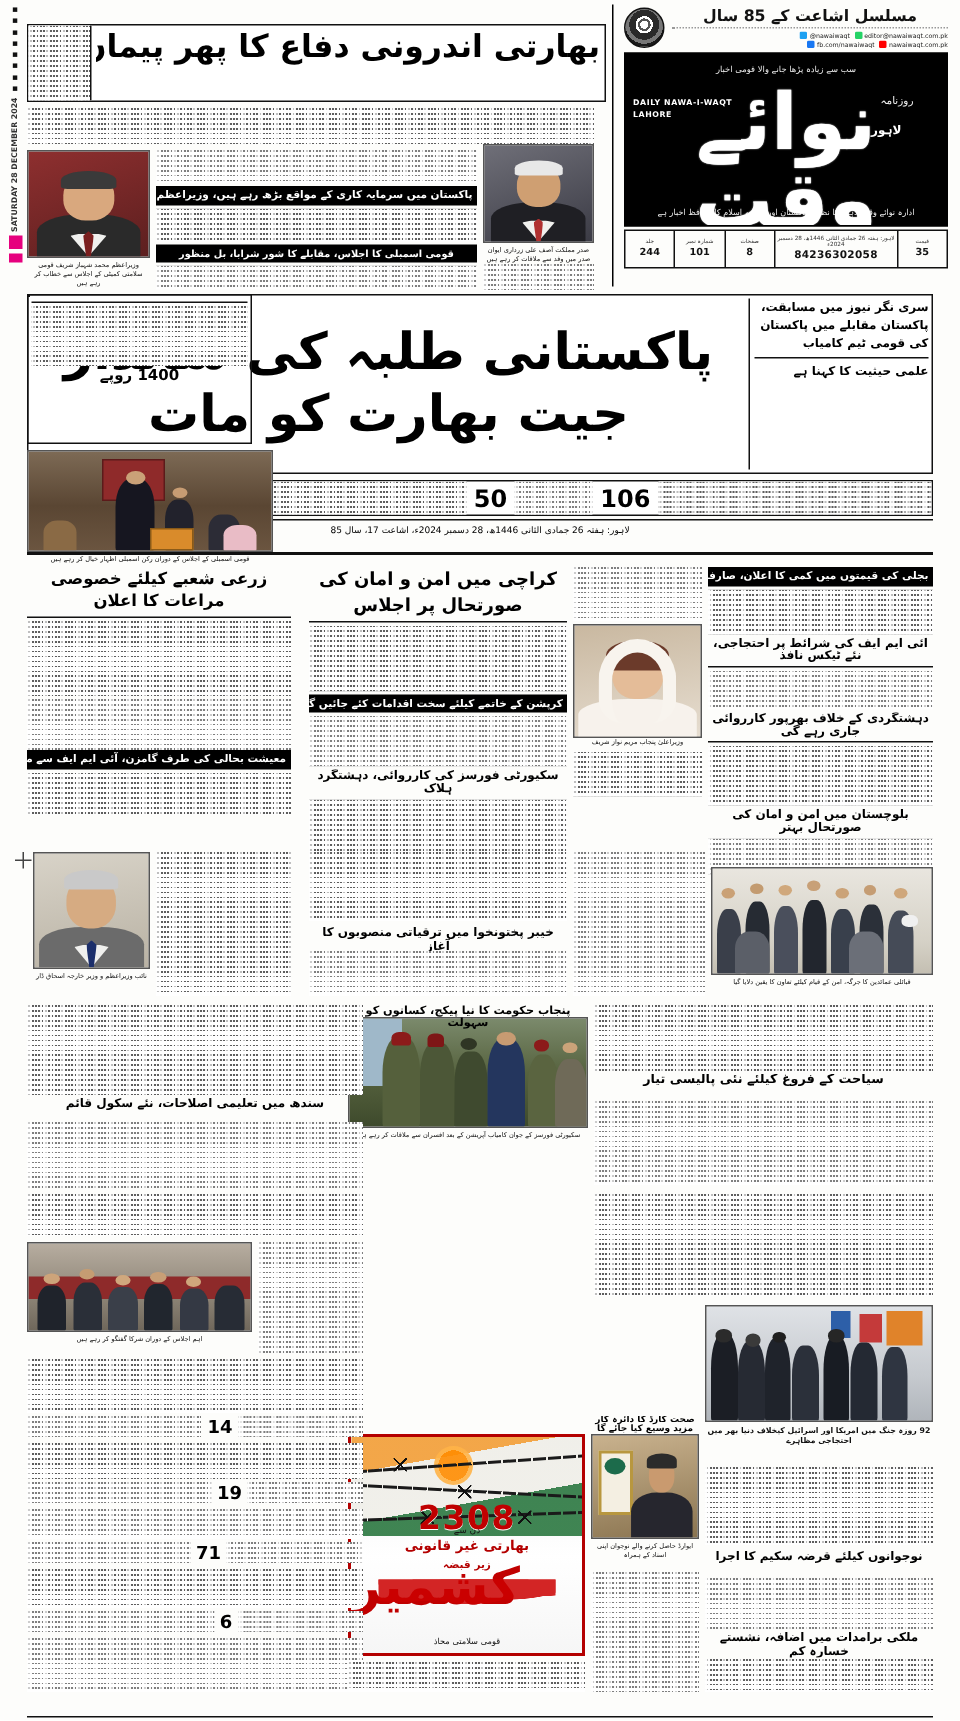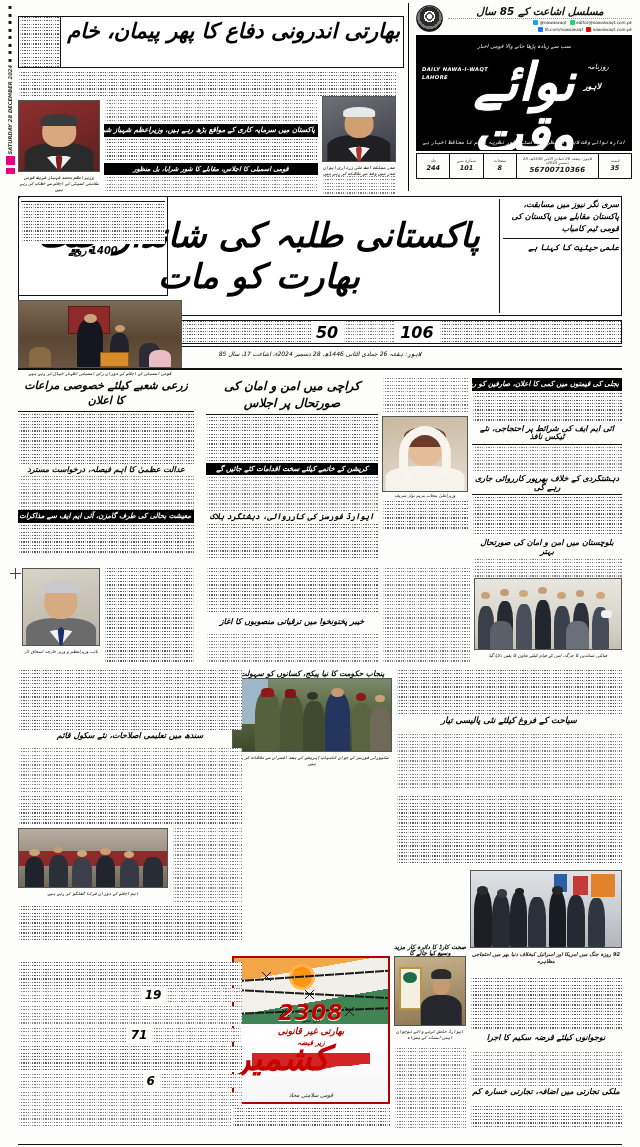--- a/index.html
+++ b/index.html
@@ -7,21 +7,20 @@
     width: 640px; height: 1147px;
     background: #ffffff;
     font-family: "DejaVu Sans", "Liberation Sans", sans-serif;
     overflow: hidden;
   }
   .page {
     position: relative;
     width: 640px; height: 1147px;
     background: #fdfdfb;
     padding: 3px 4px 2px 4px;
-    font-style: italic;
   }
 
   
   .noise { position: relative; overflow: hidden; background: #fff; }
   .noise::before {
     content: "";
     position: absolute; inset: 0;
     background-image:
       repeating-linear-gradient(to bottom,
         rgba(20,20,20,0.88) 0px, rgba(20,20,20,0.88) 1.15px,
@@ -353,21 +352,21 @@
       <div class="np-footline">ادارہ نوائے وقت لاہور کا نظریہ پاکستان اور نظریہ اسلام کا محافظ اخبار ہے</div>
     </div>
 
     <div class="issue-bar">
       <div class="ib-cell">
         <span class="lbl">قیمت</span>
         <span class="val">35</span>
       </div>
       <div class="ib-cell ib-wide ib-phone">
         <span class="lbl">لاہور: ہفتہ 26 جمادی الثانی 1446ھ، 28 دسمبر 2024ء</span>
-        <span class="val">56700710366</span>
+        <span class="val">84236302058</span>
       </div>
       <div class="ib-cell">
         <span class="lbl">صفحات</span>
         <span class="val">8</span>
       </div>
       <div class="ib-cell">
         <span class="lbl">شمارہ نمبر</span>
         <span class="val">101</span>
       </div>
       <div class="ib-cell">
@@ -499,29 +498,28 @@
       <div class="cap">وزیراعلیٰ پنجاب مریم نواز شریف</div>
       <div class="noise dense" style="height:30px; margin-top:2px;"></div>
     </div>
 
     <div style="position:absolute; top:0; right:244px; width:172px;">
       <div class="uhead mid-head" style="font-size:12px; white-space:normal; line-height:1.4;">کراچی میں امن و امان کی صورتحال پر اجلاس</div>
       <div class="hr1" style="margin:2px 0;"></div>
       <div class="noise dense" style="height:44px;"></div>
       <div class="invhead" style="font-size:7px; margin-top:2px;">کرپشن کے خاتمے کیلئے سخت اقدامات کئے جائیں گے</div>
       <div class="noise" style="height:34px; margin-top:2px;"></div>
-      <div class="uhead sm-head" style="font-size:8px; white-space:normal; margin-top:2px;">ایوارڈ فورسز کی کارروائی، دہشتگرد ہلاک</div>
+      <div class="uhead sm-head" style="font-size:8px; white-space:normal; margin-top:2px;">سکیورٹی فورسز کی کارروائی، دہشتگرد ہلاک</div>
       <div class="noise dense" style="height:36px; margin-top:2px;"></div>
     </div>
 
     <div style="position:absolute; top:0; left:0; width:176px;">
       <div class="uhead mid-head" style="font-size:11px; white-space:normal; line-height:1.4;">زرعی شعبے کیلئے خصوصی مراعات کا اعلان</div>
       <div class="hr1" style="margin:2px 0;"></div>
       <div class="noise dense" style="height:50px;"></div>
-      <div class="uhead sm-head" style="font-size:8px; white-space:normal; margin-top:2px;">عدالت عظمیٰ کا اہم فیصلہ، درخواست مسترد</div>
       <div class="noise" style="height:34px; margin-top:2px;"></div>
       <div class="invhead" style="font-size:7px;">معیشت بحالی کی طرف گامزن، آئی ایم ایف سے مذاکرات کامیاب</div>
       <div class="noise dense" style="height:28px; margin-top:2px;"></div>
     </div>
 
     <div class="crossmark" style="left:-8px; top:190px;"></div>
 
     <div class="photo" style="position:absolute; top:190px; left:4px; width:78px; height:78px;">
       <div class="pp">
         <div class="bg" style="background:linear-gradient(170deg,#d8d3c8,#b9b2a4);"></div>
@@ -670,20 +668,25 @@
       <div class="kash-count">2308</div>
       <div class="kash-days">دن سے</div>
       <div class="kash-line1" style="top:47%;">بھارتی غیر قانونی</div>
       <div class="kash-line2" style="top:56%;">زیر قبضہ</div>
       <div class="kash-big" style="top:58%;">کشمیر</div>
       <div class="kash-drip"></div>
       <div class="kash-foot">قومی سلامتی محاذ</div>
     </div>
 
     <div class="noise dense" style="position:absolute; top:528px; left:0; width:224px; height:36px;"></div>
+    <div style="position:absolute; top:566px; left:0; width:224px; display:flex; direction:rtl; align-items:center; gap:4px;">
+      <div class="noise" style="flex:1; height:14px;"></div>
+      <div style="font-size:12px; font-weight:700;">14</div>
+      <div class="noise" style="flex:1.4; height:14px;"></div>
+    </div>
     <div class="noise dense" style="position:absolute; top:584px; left:0; width:224px; height:24px;"></div>
     <div style="position:absolute; top:610px; left:0; width:224px; display:flex; direction:rtl; align-items:center; gap:4px;">
       <div class="noise" style="flex:1; height:14px;"></div>
       <div style="font-size:12px; font-weight:700;">19</div>
       <div class="noise" style="flex:1.6; height:14px;"></div>
     </div>
     <div class="noise" style="position:absolute; top:628px; left:0; width:224px; height:20px;"></div>
     <div style="position:absolute; top:650px; left:0; width:224px; display:flex; direction:rtl; align-items:center; gap:4px;">
       <div class="noise" style="flex:1; height:14px;"></div>
       <div style="font-size:12px; font-weight:700;">71</div>
@@ -693,21 +696,21 @@
     <div style="position:absolute; top:696px; left:0; width:224px; display:flex; direction:rtl; align-items:center; gap:4px;">
       <div class="noise" style="flex:1; height:14px;"></div>
       <div style="font-size:12px; font-weight:700;">6</div>
       <div class="noise" style="flex:1.5; height:14px;"></div>
     </div>
     <div class="noise" style="position:absolute; top:714px; left:0; width:224px; height:36px;"></div>
 
     <div class="noise dense" style="position:absolute; top:600px; right:0; width:152px; height:52px;"></div>
     <div class="uhead sm-head" style="position:absolute; top:656px; right:0; width:152px; font-size:8px; white-space:normal;">نوجوانوں کیلئے قرضہ سکیم کا اجرا</div>
     <div class="noise" style="position:absolute; top:674px; right:0; width:152px; height:34px;"></div>
-    <div class="uhead sm-head" style="position:absolute; top:710px; right:0; width:152px; font-size:8px; white-space:normal;">ملکی تجارتی میں اضافہ، تجارتی خسارہ کم</div>
+    <div class="uhead sm-head" style="position:absolute; top:710px; right:0; width:152px; font-size:8px; white-space:normal;">ملکی برآمدات میں اضافہ، نشستے خسارہ کم</div>
     <div class="noise dense" style="position:absolute; top:728px; right:0; width:152px; height:22px;"></div>
 
     <div class="noise" style="position:absolute; top:670px; right:156px; width:72px; height:80px;"></div>
     <div class="noise dense" style="position:absolute; top:730px; right:232px; width:158px; height:20px;"></div>
   </div>
 
   <div style="position:absolute; bottom:2px; left:18px; right:18px; height:1px; background:#111;"></div>
 </div>
 
 </body></html>

